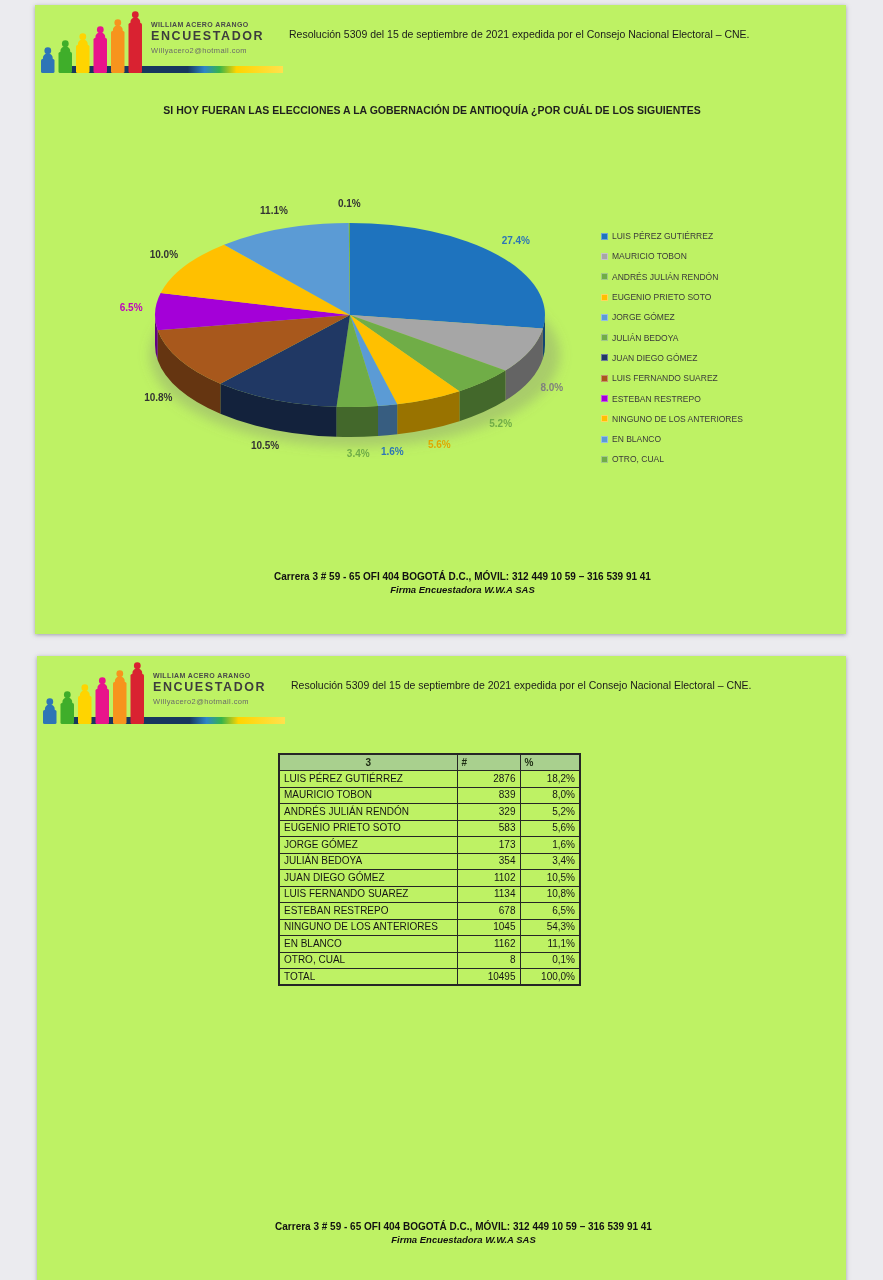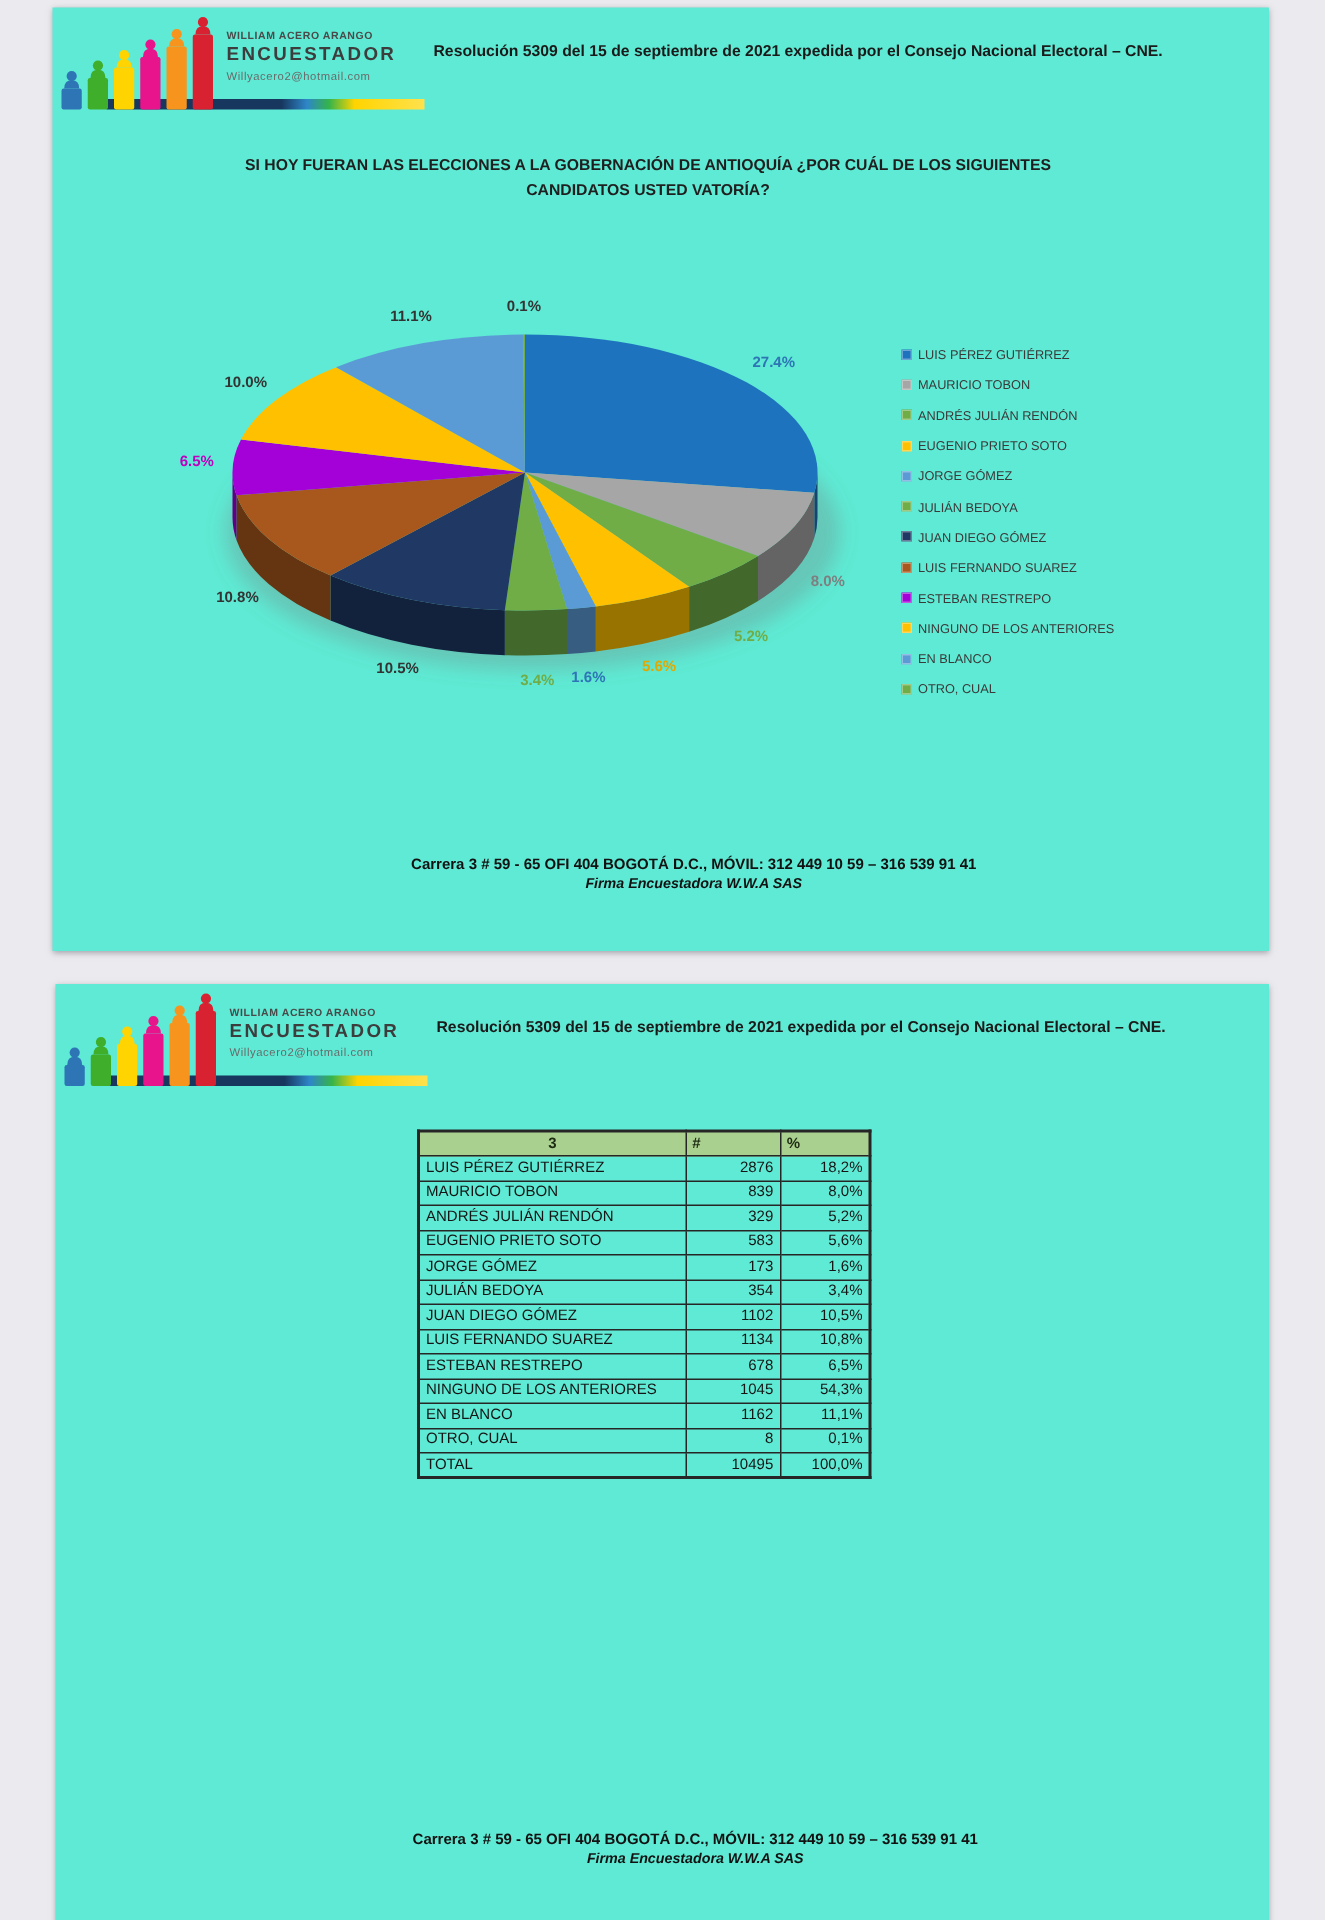--- a/index.html
+++ b/index.html
@@ -3,31 +3,31 @@
 <meta charset="utf-8">
 <style>
   * { margin:0; padding:0; box-sizing:border-box; }
   html,body { width:883px; height:1280px; }
   body {
     background:#EBEBEF;
     position:relative;
     overflow:hidden;
     font-family:"Liberation Sans", sans-serif;
   }
-  .page { position:absolute; background:#5eead4; box-shadow:0 1px 4px rgba(100,100,115,.55); overflow:hidden; }
+  .page { position:absolute; background:#bef264; box-shadow:0 1px 4px rgba(100,100,115,.55); overflow:hidden; }
   #page-1 { left:35px; top:5px;   width:811px; height:629px; }
   #page-2 { left:37px; top:656px; width:809px; height:640px; }
 
   
   .logo-svg { position:absolute; left:2px; top:6px; }
   .org-block { position:absolute; left:116px; top:16px; width:140px; }
   .org-name  { font-size:7px;  font-weight:bold; letter-spacing:.4px; color:#4a4a4a; }
   .org-role  { font-size:12.5px; font-weight:bold; letter-spacing:1.6px; color:#3d3d3d; margin-top:1px; }
   .org-email { font-size:7.5px; color:#6a6a6a; letter-spacing:.4px; margin-top:3px; }
-  .resolution { position:absolute; left:254px; top:23px; width:525px; font-size:10.5px; color:#1a1a1a;font-weight:bold; }
+  .resolution { position:absolute; left:254px; top:23px; width:525px; font-size:10.5px; color:#1a1a1a; }
 
   
   .q-title { position:absolute; top:97px; left:23px; right:40px; text-align:center;
              font-size:10.5px; font-weight:bold; color:#1f1f1f; line-height:1.65; }
   #pie-area { position:absolute; left:65px; top:190px; width:540px; height:285px; overflow:visible; }
   #pie-area text { font-size:10px; font-weight:bold; }
   #legend { position:absolute; left:566px; top:221px; }
   .legend-item { display:flex; align-items:center; height:20.3px; }
   .legend-swatch { width:7px; height:7px; margin-right:4px; flex:none;
                    box-shadow:inset 0 0 0 1px rgba(255,255,255,.35); }
@@ -98,21 +98,20 @@
     </svg>
   <div class="org-block">
     <div class="org-name">WILLIAM ACERO ARANGO</div>
     <div class="org-role">ENCUESTADOR</div>
     <div class="org-email">Willyacero2@hotmail.com</div>
   </div>
   <div class="resolution">Resolución 5309 del 15 de septiembre de 2021 expedida por el Consejo Nacional Electoral – CNE.</div>
 
   <div class="q-title">
     <div>SI HOY FUERAN LAS ELECCIONES A LA GOBERNACIÓN DE ANTIOQUÍA ¿POR CUÁL DE LOS SIGUIENTES</div>
-    <div>CANDIDATOS USTED VATORÍA?</div>
   </div>
 
   <svg id="pie-area" viewBox="0 0 540 285">
     <defs>
       <filter id="pieShadow" x="-30%" y="-30%" width="160%" height="160%">
         <feGaussianBlur stdDeviation="6"></feGaussianBlur>
       </filter>
     </defs>
   <ellipse cx="255" cy="160" rx="205" ry="92" fill="rgba(120,120,120,0.30)" filter="url(#pieShadow)"></ellipse>
       <path d="M 445 120 A 195 92 0 0 1 442.88661510413294 133.5081200723726 L 442.88661510413294 163.5081200723726 A 195 92 0 0 0 445 150 Z" fill="rgb(18,69,114)"></path>

